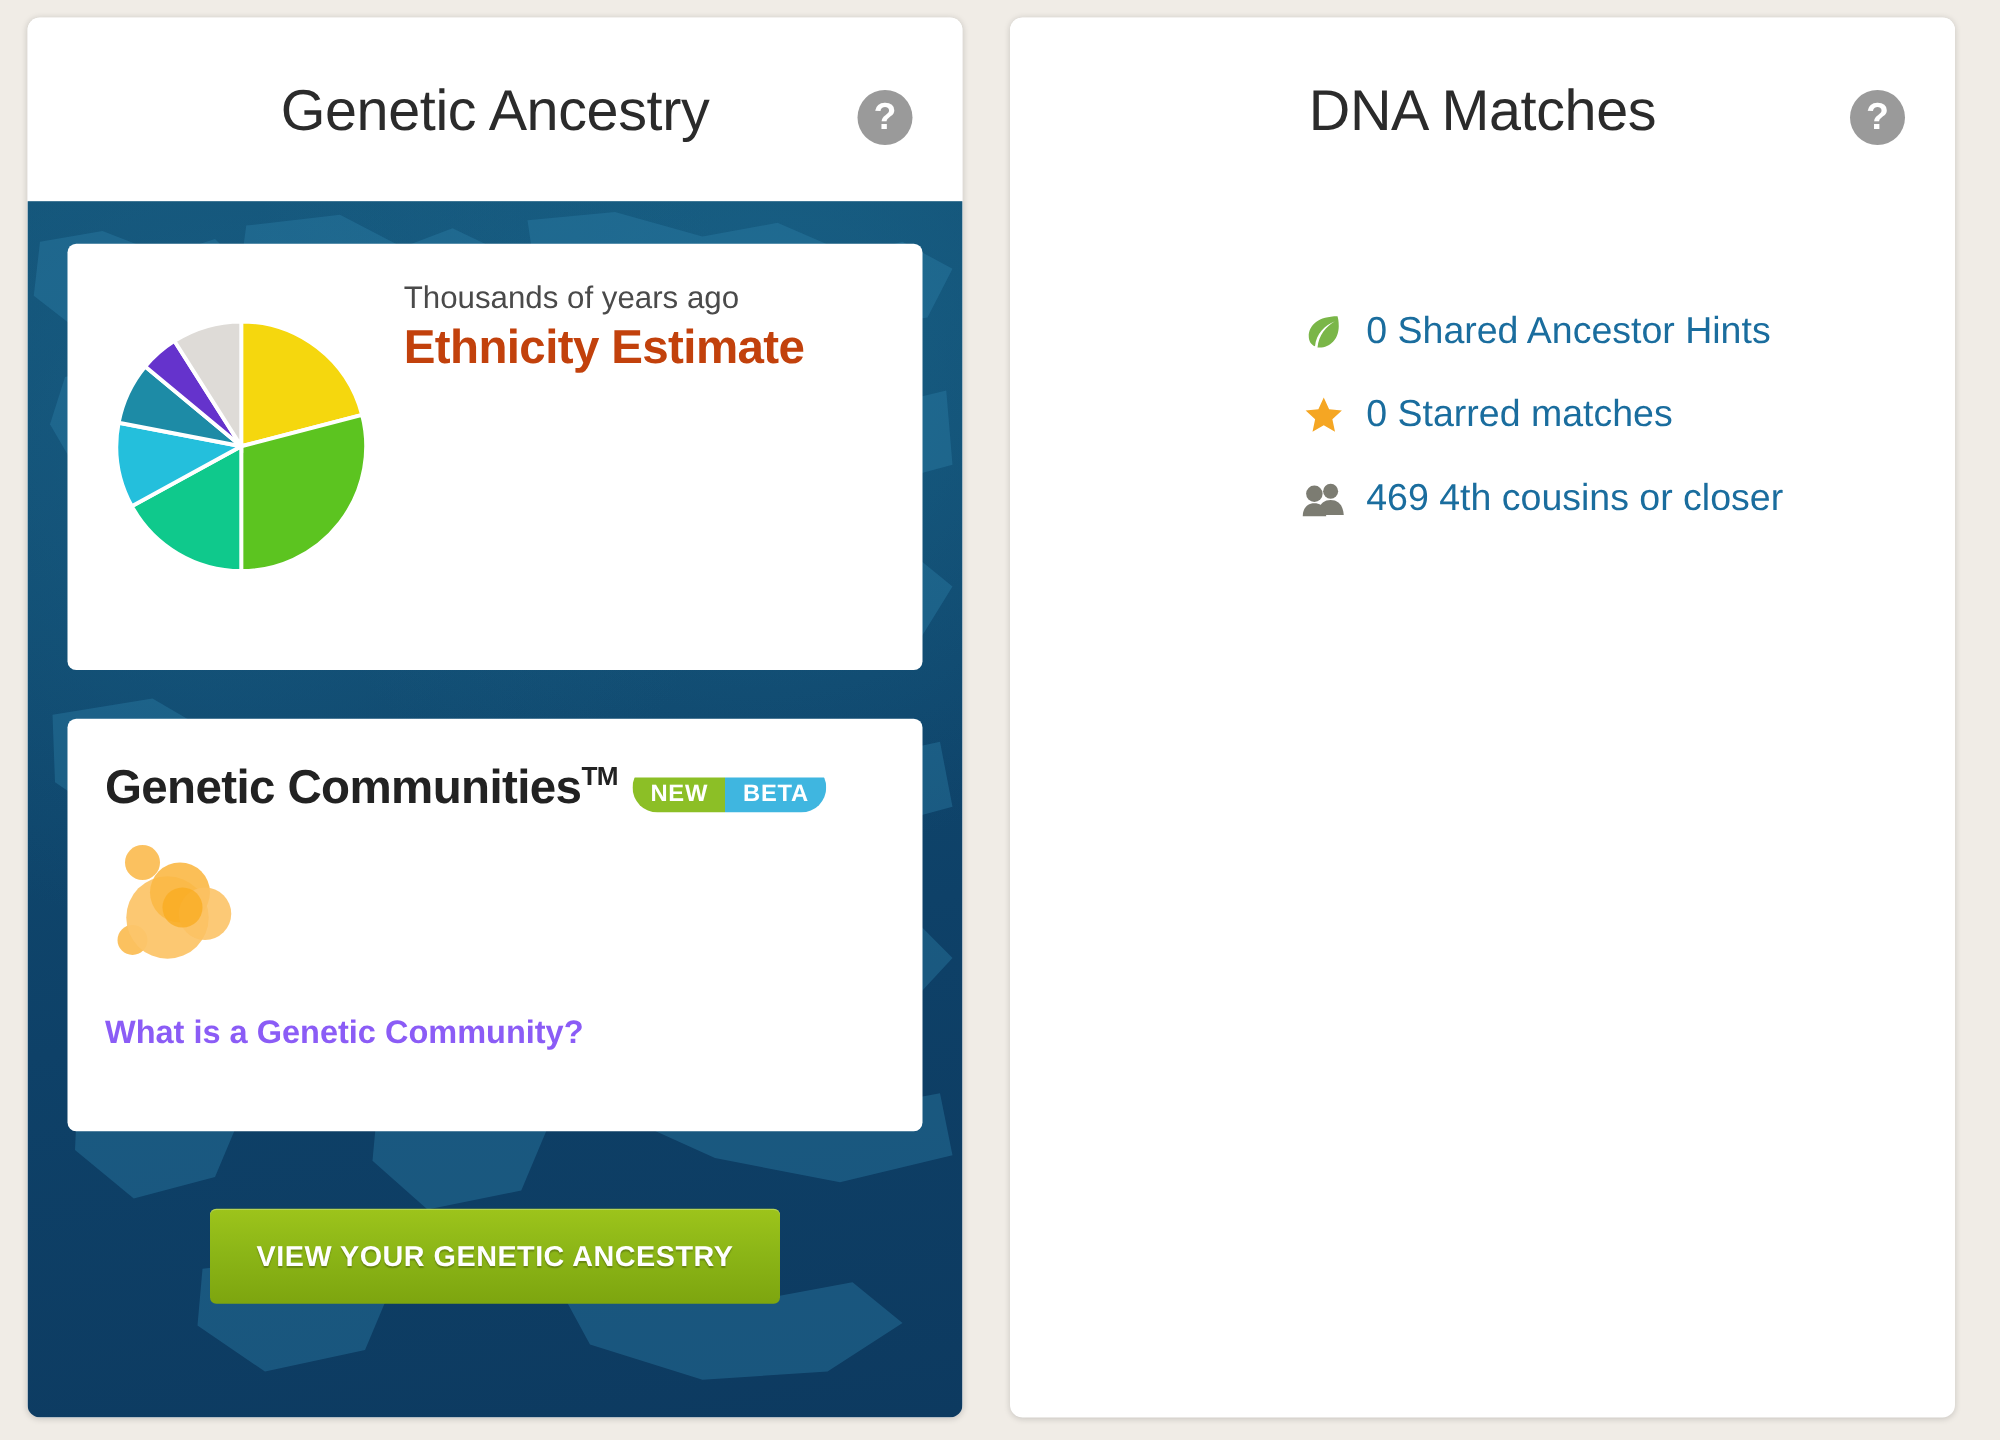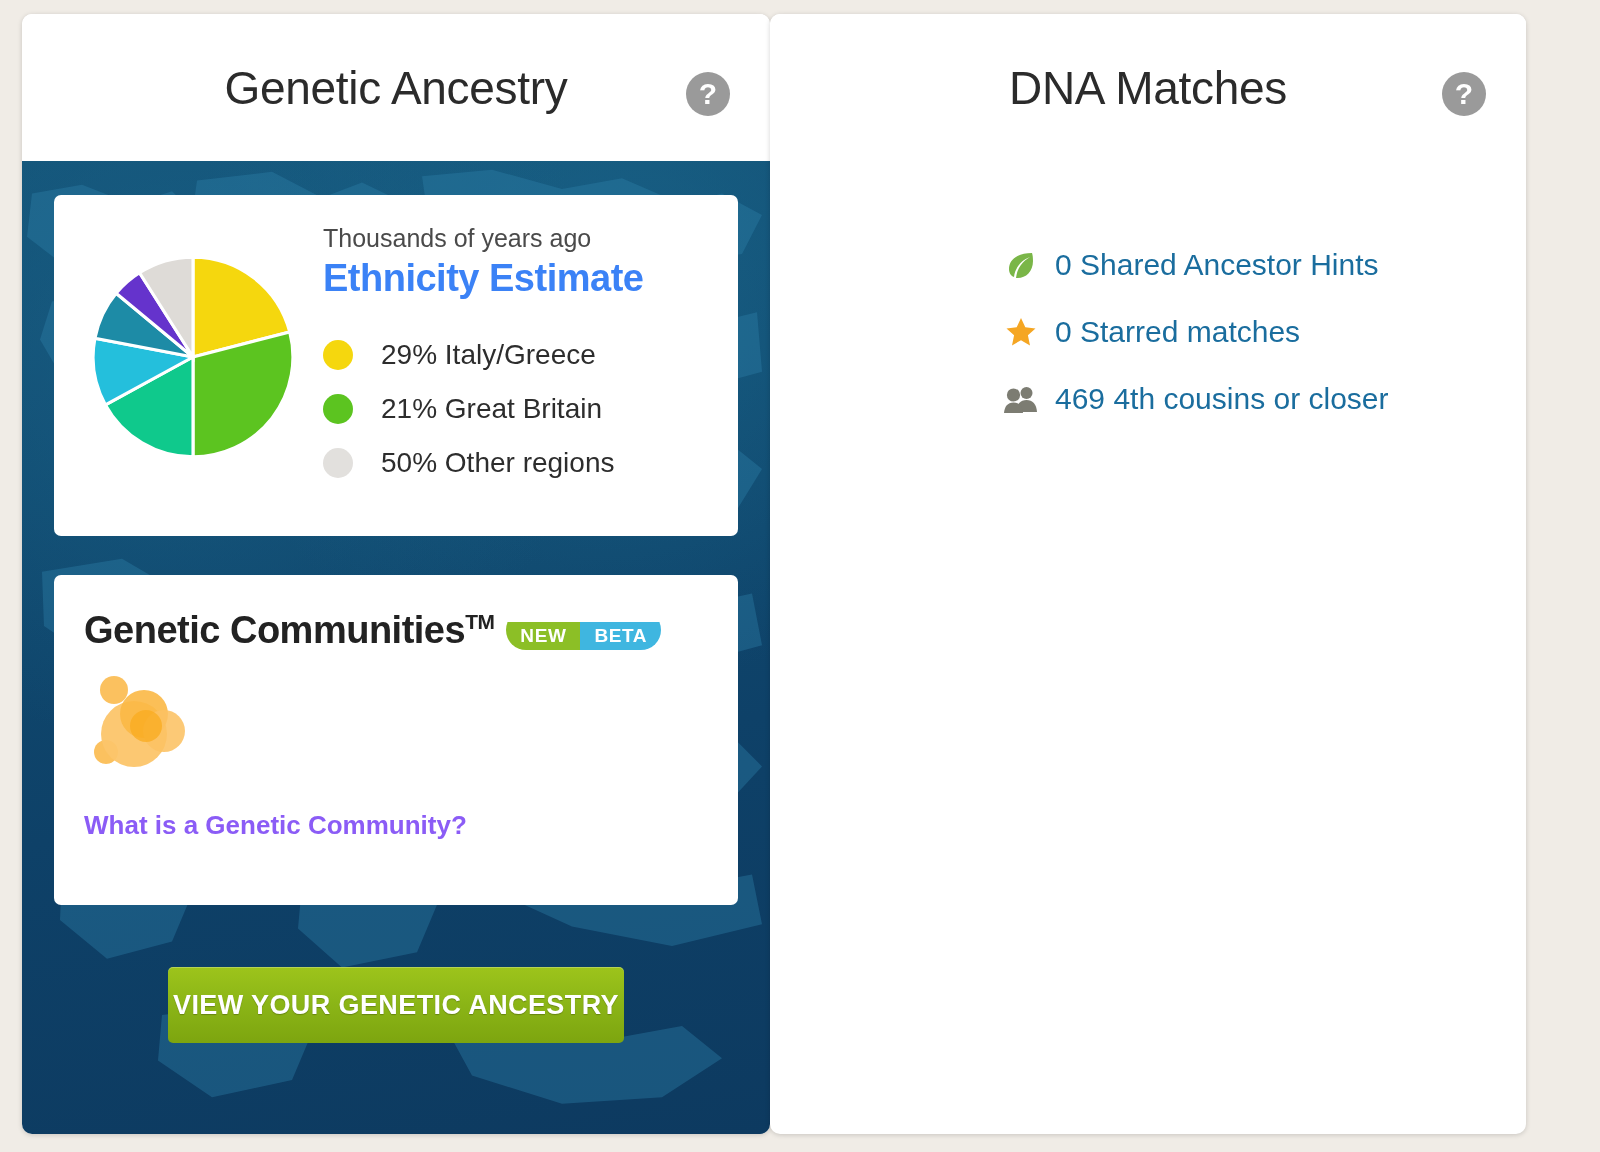--- a/index.html
+++ b/index.html
@@ -11,20 +11,21 @@
     font-family: "Liberation Sans", sans-serif;
     overflow: hidden;
     position: relative;
   }
 
   .page {
     position: absolute;
     left: 0; top: 0;
     width: 1600px; height: 1152px;
     display: flex;
+    gap: 38px;
     padding: 14px 34px 18px 22px;
   }
 
   
   .panel {
     background: #ffffff;
     border-radius: 10px;
     box-shadow: 0 1px 5px rgba(0,0,0,0.17);
     overflow: hidden;
     position: relative;
@@ -112,21 +113,21 @@
   .eth-right { flex: 1; padding-left: 12px; padding-top: 4px; }
   .eyebrow {
     font-size: 25px;
     color: #4a4a4a;
     font-weight: 400;
     line-height: 1.1;
   }
   .card-heading {
     font-size: 38px;
     font-weight: bold;
-    color: #3b82f6;
+    color: #c2410c;
     letter-spacing: -0.5px;
     line-height: 1.15;
     margin-top: 4px;
   }
   .legend { margin-top: 28px; }
   .legend-row {
     display: flex;
     align-items: center;
     height: 54px;
   }
@@ -206,21 +207,21 @@
     cursor: pointer;
   }
 
   
   .cta {
     display: block;
     border: none;
     border-radius: 5px;
     color: #ffffff;
     font-weight: bold;
-    font-size: 27px;
+    font-size: 23px;
     letter-spacing: 0.4px;
     font-family: "Liberation Sans", sans-serif;
     background: linear-gradient(180deg, #9dc41b 0%, #8cb617 45%, #7da50f 100%);
     text-shadow: 0 1px 1px rgba(0,0,0,0.25);
     cursor: pointer;
     box-shadow: inset 0 1px 0 rgba(255,255,255,0.25);
   }
   .cta-left {
     position: relative;
     z-index: 2;
@@ -338,34 +339,20 @@
 
               <path d="M 0,0 L -51.4,-81.0 A 96,96 0 0,1 0,-96 Z" fill="#dedbd7" stroke="#ffffff" stroke-width="3"></path>
             </g>
           </svg>
         </div>
 
         <div class="eth-right">
           <div class="eyebrow">Thousands of years ago</div>
           <div class="card-heading">Ethnicity Estimate</div>
 
-          <div class="legend">
-            <div class="legend-row">
-              <span class="legend-dot" style="background:#f5d70e"></span>
-              <span class="legend-text">29% Italy/Greece</span>
-            </div>
-            <div class="legend-row">
-              <span class="legend-dot" style="background:#5cc420"></span>
-              <span class="legend-text">21% Great Britain</span>
-            </div>
-            <div class="legend-row">
-              <span class="legend-dot" style="background:#e2e0dd"></span>
-              <span class="legend-text">50% Other regions</span>
-            </div>
-          </div>
         </div>
       </div>
 
       <div class="white-card gc-card">
 
         <div class="gc-title-row">
           <div class="gc-title"><span>Genetic Communities</span><sup>TM</sup></div>
           <div class="badge">
             <span class="badge-new">NEW</span>
             <span class="badge-beta">BETA</span>

